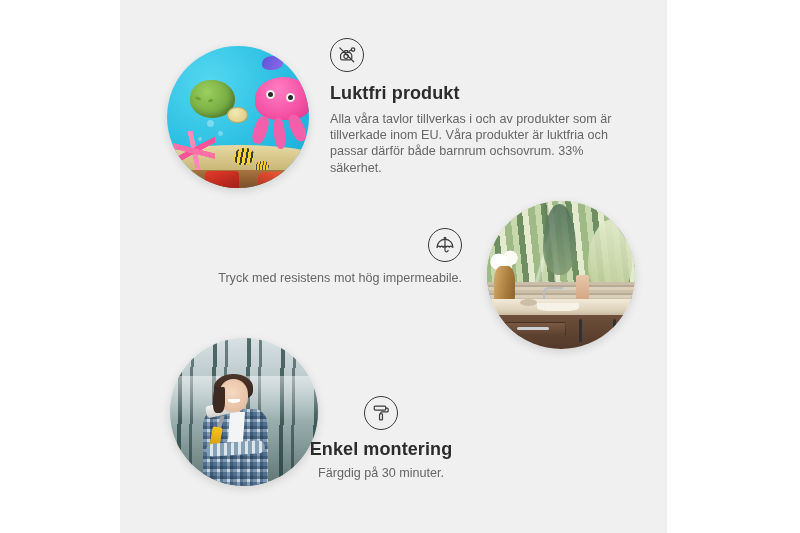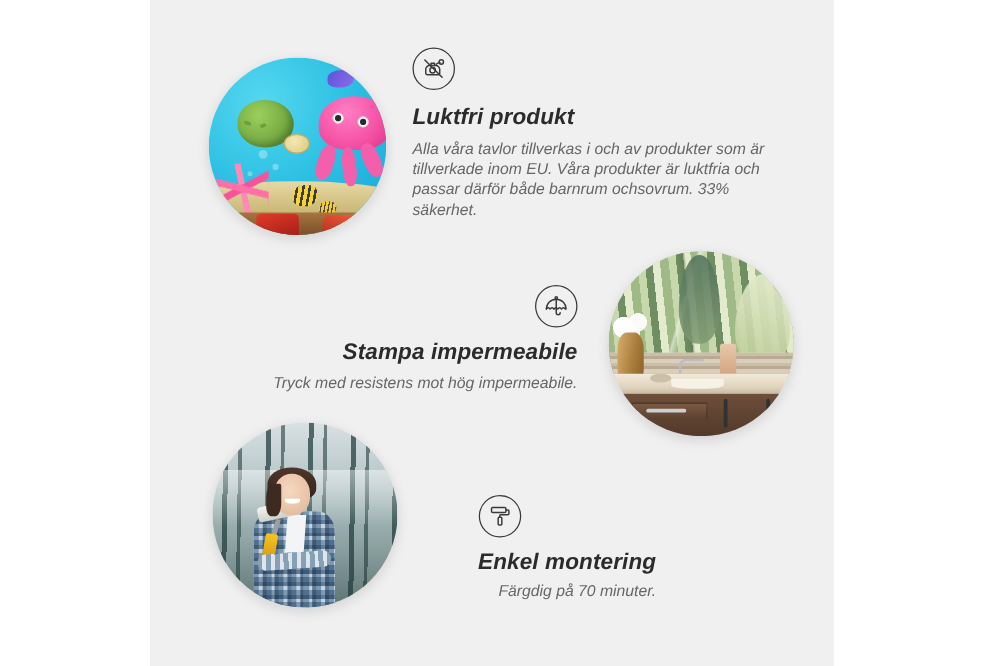--- a/index.html
+++ b/index.html
@@ -253,21 +253,21 @@
     background:linear-gradient(180deg,#f5c51f,#d79a10);
     border-radius:2px;transform:rotate(10deg);
   }
   #photo-painter .arm{
     position:absolute;left:24%;top:70%;width:40%;height:9%;
     background:repeating-linear-gradient(92deg,#86a0b6 0 4px,#dde6ed 4px 7px);
     border-radius:8px;transform:rotate(-4deg);
   }
 
   
-  .feature{position:absolute;font-style:italic;}
+  .feature{position:absolute;}
   .icon-circle{
     width:34px;height:34px;border-radius:50%;
     border:1.4px solid #3a3a3a;
     display:flex;align-items:center;justify-content:center;
     box-sizing:border-box;
   }
   .icon-circle svg{display:block;}
   .f-title{
     font-size:18px;font-weight:700;color:#2b2b2b;
     letter-spacing:.1px;margin:0;line-height:1.25;
@@ -280,21 +280,21 @@
   #feat-odor{left:330px;top:38px;width:288px;text-align:left;}
   #feat-odor .icon-circle{margin:0 0 10px 0;}
   #feat-odor .f-title{margin-bottom:6px;}
 
   
   #feat-water{left:180px;top:228px;width:282px;text-align:right;}
   #feat-water .icon-circle{margin:0 0 8px auto;}
   #feat-water .f-title{margin-bottom:5px;}
 
   
-  #feat-mount{left:275px;top:396px;width:250px;text-align:right;}
+  #feat-mount{left:256px;top:396px;width:250px;text-align:center;}
   #feat-mount .icon-circle{margin:0 auto 8px auto;}
   #feat-mount .f-title{margin-bottom:4px;}
 </style>
 </head>
 <body>
 
 <div class="stage">
 
   <div class="panel"></div>
 
@@ -387,29 +387,28 @@
     <div class="icon-circle">
       <svg width="22" height="22" viewBox="0 0 24 24" fill="none" stroke="#3a3a3a" stroke-width="1.3" stroke-linecap="round" stroke-linejoin="round">
         <path d="M3.4 14.4a8.6 8.6 0 0 1 17.2 0"></path>
         <path d="M3.4 14.4c1.1-1.5 2.2-1.5 3.3 0 1.1-1.5 2.2-1.5 3.3 0"></path>
         <path d="M10 14.4c1.1-1.5 2.2-1.5 3.3 0 1.1-1.5 2.2-1.5 3.3 0 1.1-1.5 2.2-1.5 3.3 0"></path>
         <path d="M12 5.8V14.4"></path>
         <path d="M12 14.4v3.3a1.7 1.7 0 0 0 3.4 0"></path>
         <circle cx="12" cy="4.6" r="1"></circle>
       </svg>
     </div>
-    <p class="f-title">Stampa impermeabile</p>
     <p class="f-body">Tryck med resistens mot hög impermeabile.</p>
   </div>
 
   <div class="feature" id="feat-mount">
     <div class="icon-circle">
       <svg width="22" height="22" viewBox="0 0 24 24" fill="none" stroke="#3a3a3a" stroke-width="1.3" stroke-linecap="round" stroke-linejoin="round">
         <rect x="4.6" y="4.4" width="12.6" height="4.4" rx="1.1"></rect>
         <path d="M17.2 6.6h1.6a1 1 0 0 1 1 1v2.1a1 1 0 0 1-1 1h-6.1a1 1 0 0 0-1 1v1.1"></path>
         <rect x="10.4" y="12.8" width="3.2" height="6.8" rx="0.9"></rect>
       </svg>
     </div>
     <p class="f-title">Enkel montering</p>
-    <p class="f-body">Färgdig på 70 minuter.</p>
+    <p class="f-body">Färgdig på 30 minuter.</p>
   </div>
 
 </div>
 
 </body></html>

